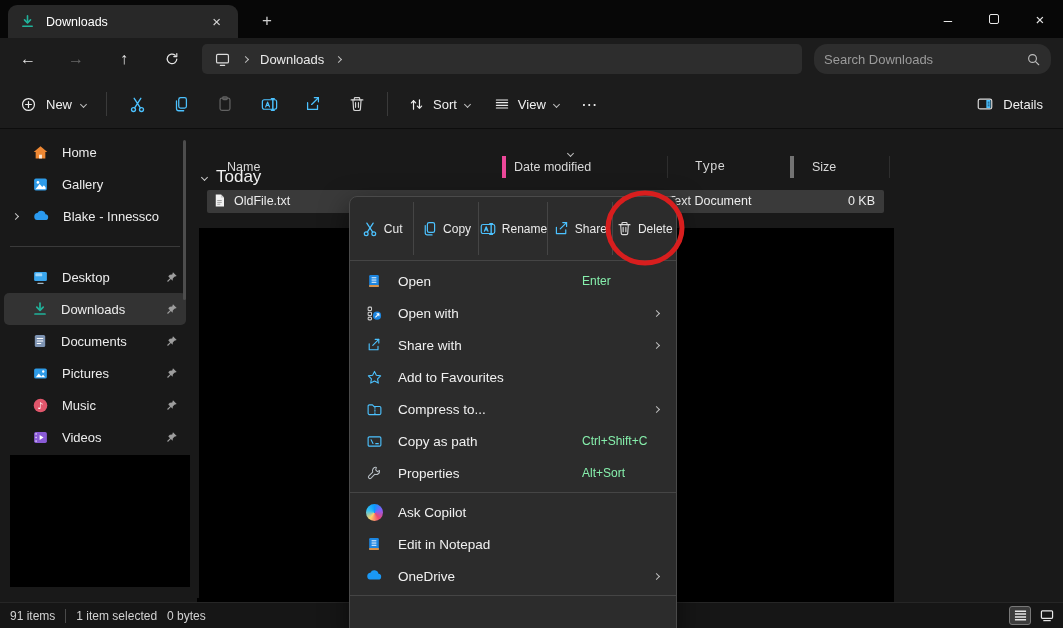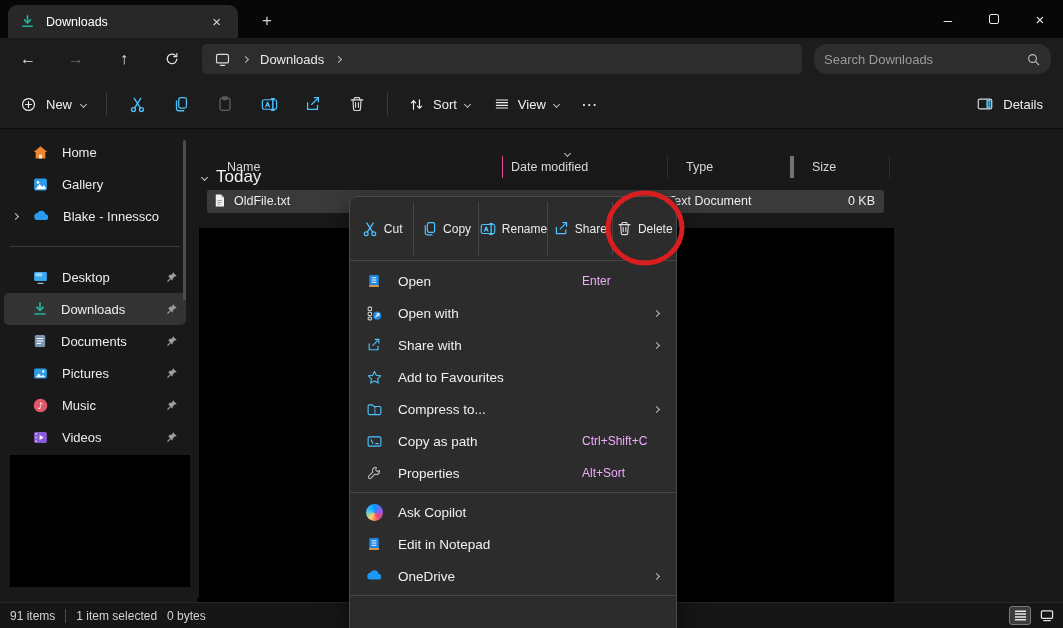--- a/index.html
+++ b/index.html
@@ -68,22 +68,22 @@
   .sb-black { position:absolute; left:10px; top:455px; width:180px; height:132px; background:#000; }
   .sb-scroll { position:absolute; left:183px; top:140px; width:3px; height:160px;
                background:#4d4d4d; border-radius:2px; }
 
   
   .main { position:absolute; left:190px; top:129px; right:0; bottom:26px; background:#191919; }
   .fl-header { position:absolute; left:9px; top:2px; height:26px; display:flex;
                align-items:center; font-size:12.5px; color:#d8d8d8; }
   .fl-header .cell { height:22px; display:flex; align-items:center;margin-top:46px; }
   .col-name { width:303px; padding-left:28px; }
-  .col-date { width:165px; padding-left:8px; border-left:1px solid #ec4899; position:relative; }
-  .col-type { width:123px; padding-left:18px; border-left:1px solid #2e2e2e; }
+  .col-date { width:165px; padding-left:8px; border-left:4px solid #ec4899; position:relative; }
+  .col-type { width:123px; padding-left:27px; border-left:1px solid #2e2e2e;font-family:Liberation Mono, monospace; }
   .col-size { width:100px; padding-left:18px; border-left:4px solid #737373; border-right:1px solid #2e2e2e; }
   .sort-caret { position:absolute; top:-5px; left:62px; color:#bdbdbd; }
   .fl-group { position:absolute; left:12px; top:38px; display:flex; align-items:center; gap:9px;
               font-size:17px; color:#f0f0f0; }
   .fl-row { position:absolute; left:17px; top:61px; width:677px; height:23px; background:#3a3a3a;
             border-radius:2px; font-size:12.5px; color:#ececec; }
   .fl-row .f-icon { position:absolute; left:5px; top:3px; }
   .fl-row .f-name { position:absolute; left:27px; top:4px; }
   .fl-row .f-date { position:absolute; left:295px; top:4px; }
   .fl-row .f-type { position:absolute; left:461px; top:4px; }
@@ -106,21 +106,21 @@
            border:1px solid #4a4a4a; border-radius:8px; box-shadow:0 10px 28px rgba(0,0,0,.55);
            overflow:hidden; }
   .qa-bar { height:64px; display:flex; border-bottom:1px solid #454545; padding:5px 0; }
   .qa { flex:1; display:flex; flex-direction:row; align-items:center; justify-content:center;
         gap:5px; font-size:12px; color:#eaeaea; border-left:1px solid #454545; }
   .qa:first-child { border-left:none; }
   .mi-list { padding-top:4px; }
   .mi { height:32px; display:flex; align-items:center; gap:14px; padding:0 14px;
         font-size:13.5px; color:#f0f0f0; }
   .mi .ic { width:20px; display:flex; justify-content:center; }
-  .mi .sc { margin-left:auto; width:80px; font-size:12px; color:#f0abfc; }
+  .mi .sc { margin-left:auto; width:80px; font-size:12px; color:#86efac; }
   .mi .sub { margin-left:auto; color:#bdbdbd; margin-right:3px; }
   .mi-sep { height:1px; background:#454545; margin:3px 0; }
   .copilot-ic { width:17px; height:17px; border-radius:50%;
                 background:conic-gradient(#0b99ff,#8b5cf6,#ef476f,#ffd166,#35c3f3,#0b99ff); }
 
   
   .annotation { position:absolute; left:0; top:0; pointer-events:none; }
 </style>
 </head>
 <body>

